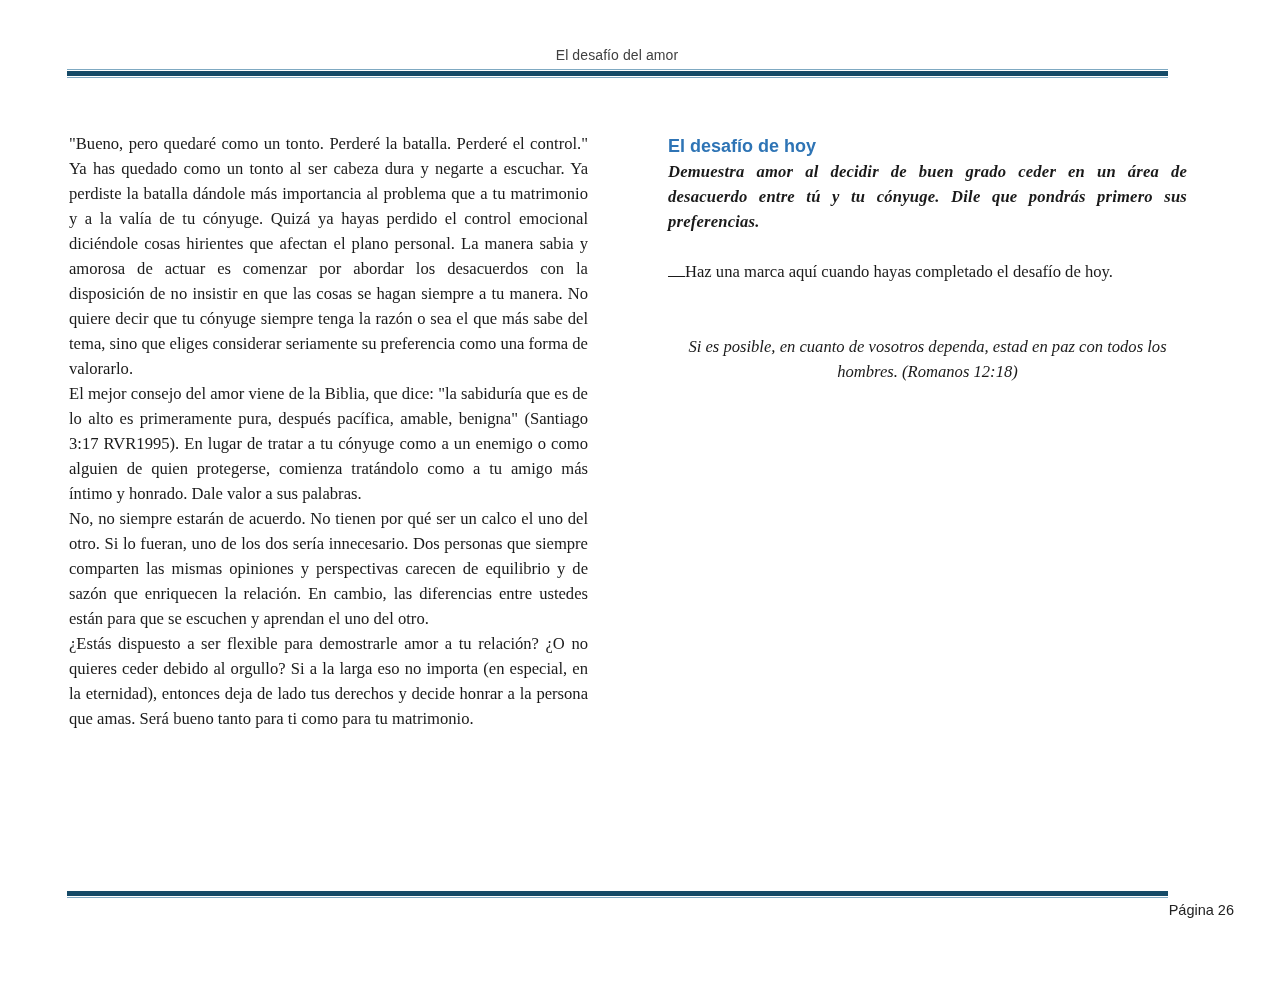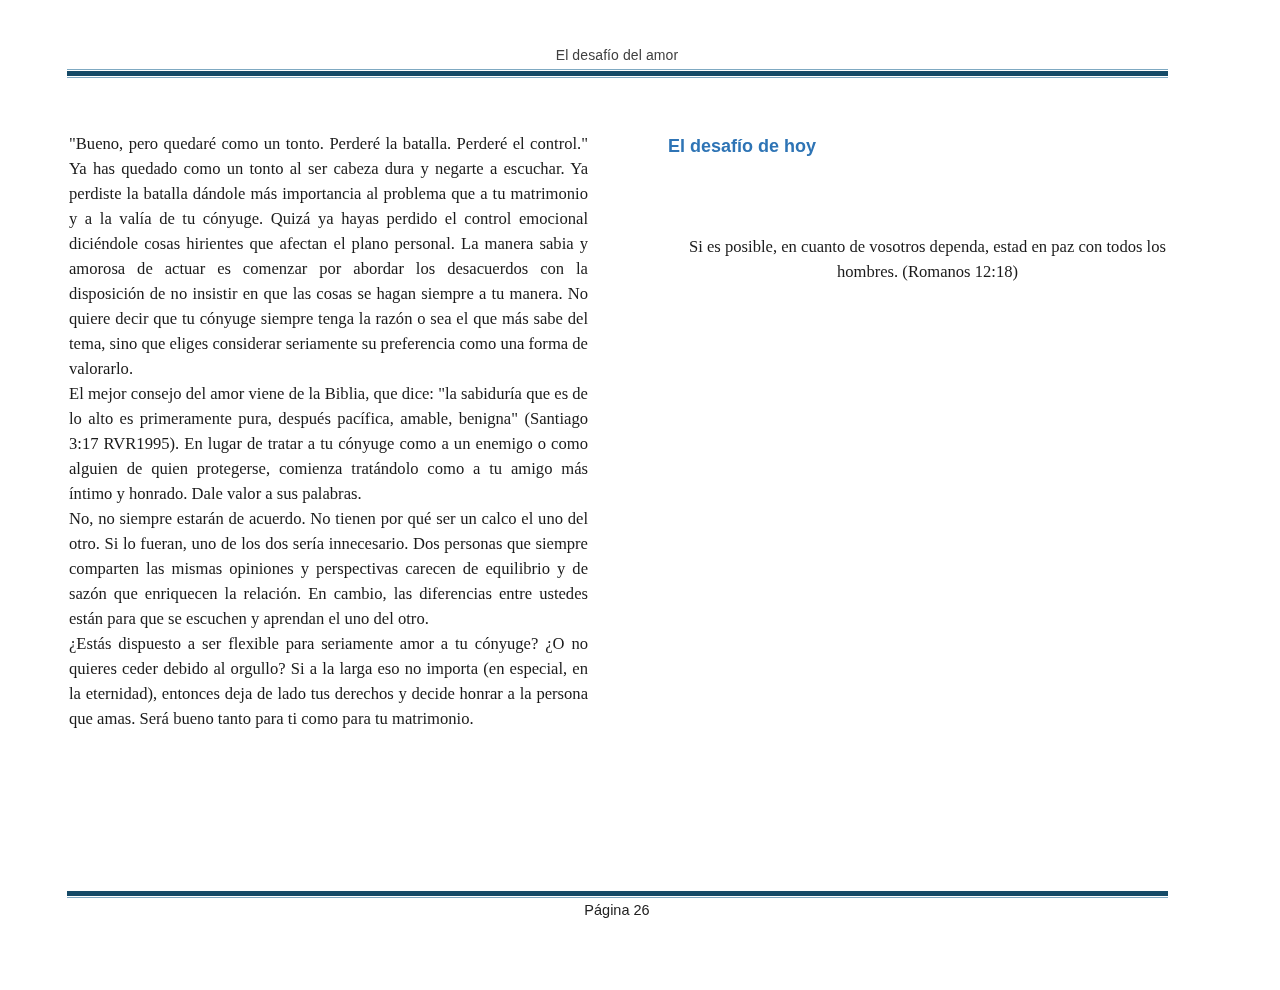--- a/index.html
+++ b/index.html
@@ -83,28 +83,29 @@
       text-align: left;
     }
     .blank-mark {
       display: inline-block;
       width: 17px;
       border-bottom: 1px solid #1a1a1a;
       height: 15px;
       vertical-align: baseline;
     }
     .verse {
+      font-style: italic;
       text-align: center;
     }
     .page-number {
       position: absolute;
       top: 902px;
       left: 0;
       width: 1234px;
-      text-align: center;
+      text-align: right;
       font-family: "Liberation Sans", "DejaVu Sans", sans-serif;
       font-size: 14.5px;
       color: #222;
     }
   </style>
 </head>
 <body>
 
 <div class="page-header-title">El desafío del amor</div>
 
@@ -113,26 +114,28 @@
   <div class="line gap"></div>
   <div class="line thick"></div>
   <div class="line gap"></div>
   <div class="line thin"></div>
 </div>
 
 <div class="col col-left">
   <p>"Bueno, pero quedaré como un tonto. Perderé la batalla. Perderé el control." Ya has quedado como un tonto al ser cabeza dura y negarte a escuchar. Ya perdiste la batalla dándole más importancia al problema que a tu matrimonio y a la valía de tu cónyuge. Quizá ya hayas perdido el control emocional diciéndole cosas hirientes que afectan el plano personal. La manera sabia y amorosa de actuar es comenzar por abordar los desacuerdos con la disposición de no insistir en que las cosas se hagan siempre a tu manera. No quiere decir que tu cónyuge siempre tenga la razón o sea el que más sabe del tema, sino que eliges considerar seriamente su preferencia como una forma de valorarlo.</p>
   <p>El mejor consejo del amor viene de la Biblia, que dice: "la sabiduría que es de lo alto es primeramente pura, después pacífica, amable, benigna" (Santiago 3:17 RVR1995). En lugar de tratar a tu cónyuge como a un enemigo o como alguien de quien protegerse, comienza tratándolo como a tu amigo más íntimo y honrado. Dale valor a sus palabras.</p>
   <p>No, no siempre estarán de acuerdo. No tienen por qué ser un calco el uno del otro. Si lo fueran, uno de los dos sería innecesario. Dos personas que siempre comparten las mismas opiniones y perspectivas carecen de equilibrio y de sazón que enriquecen la relación. En cambio, las diferencias entre ustedes están para que se escuchen y aprendan el uno del otro.</p>
-  <p>¿Estás dispuesto a ser flexible para seriamente amor a tu cónyuge? ¿O no quieres ceder debido al orgullo? Si a la larga eso no importa (en especial, en la eternidad), entonces deja de lado tus derechos y decide honrar a la persona que amas. Será bueno tanto para ti como para tu matrimonio.</p>
+  <p>¿Estás dispuesto a ser flexible para demostrarle amor a tu relación? ¿O no quieres ceder debido al orgullo? Si a la larga eso no importa (en especial, en la eternidad), entonces deja de lado tus derechos y decide honrar a la persona que amas. Será bueno tanto para ti como para tu matrimonio.</p>
 </div>
 
 <div class="col col-right">
   <h2 class="challenge-heading">El desafío de hoy</h2>
+  <p class="challenge-statement">Demuestra amor al decidir de buen grado ceder en un área de desacuerdo entre tú y tu cónyuge. Dile que pondrás primero sus preferencias.</p>
   <div class="spacer"></div>
+  <p class="checkline"><span class="blank-mark"></span><span>Haz una marca aquí cuando hayas completado el desafío de hoy.</span></p>
   <div class="spacer"></div>
   <div class="spacer"></div>
   <p class="verse">Si es posible, en cuanto de vosotros dependa, estad en paz con todos los hombres. (Romanos 12:18)</p>
 </div>
 
 <div class="rule footer-rule">
   <div class="line thick"></div>
   <div class="line gap"></div>
   <div class="line thin"></div>
 </div>

